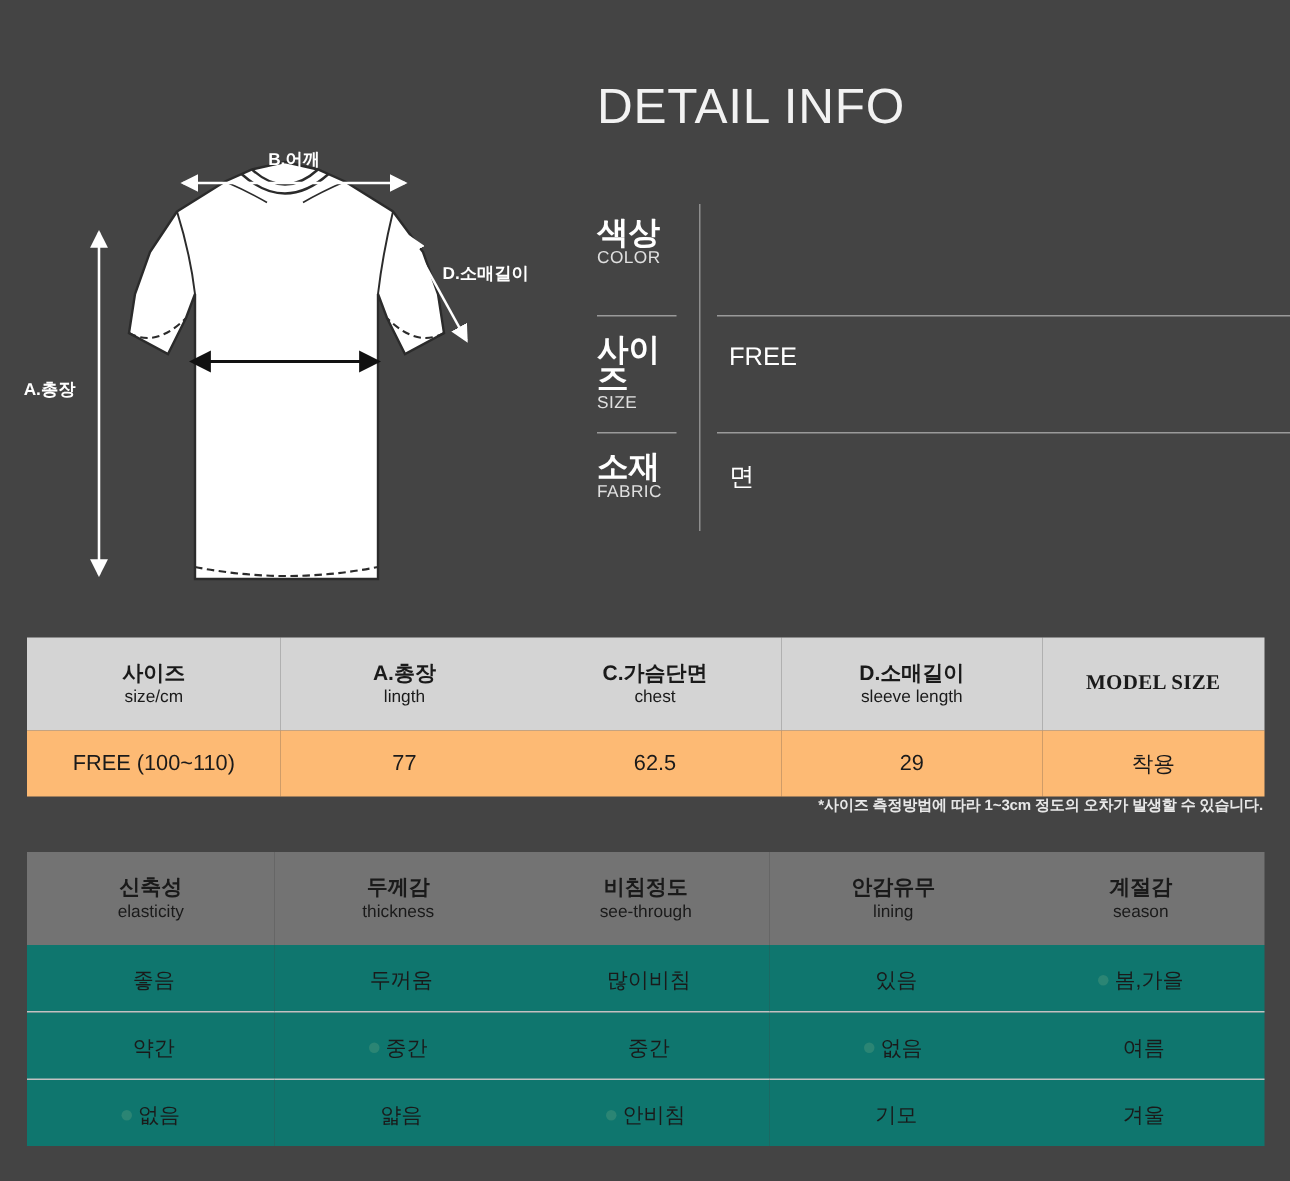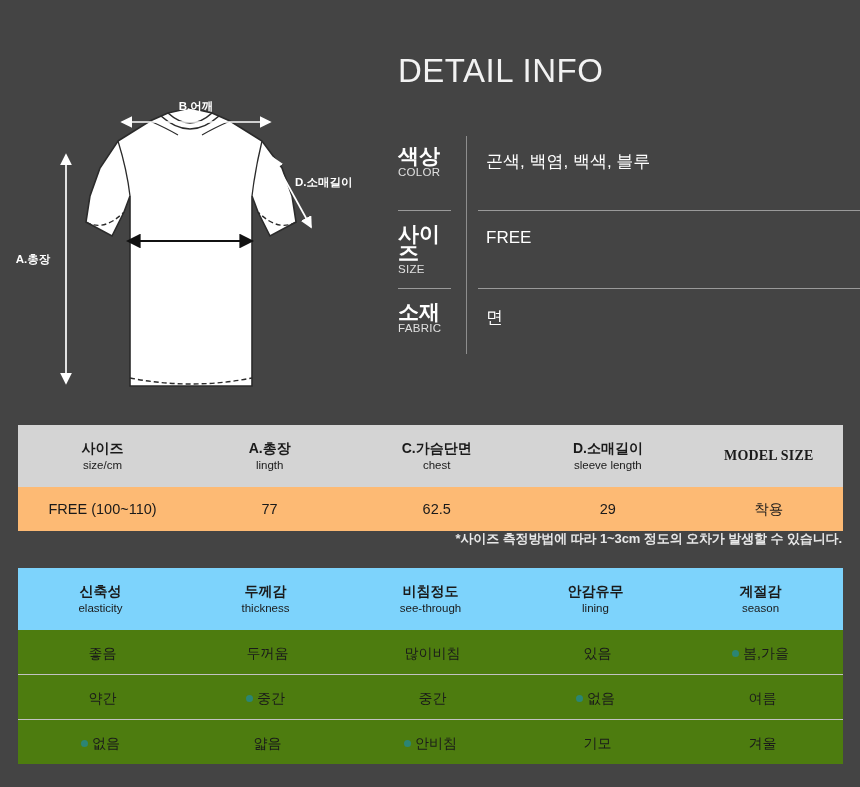--- a/index.html
+++ b/index.html
@@ -166,48 +166,48 @@
     text-align: center;
     vertical-align: middle;
     font-size: 14.5px;
     padding: 0;
   }
 
   .size-note {
     position: absolute;
     top: 530px;
     right: 18px;
-    font-size: 13px;
+    font-size: 10px;
     font-weight: bold;
     color: #e8e8e8;
     white-space: nowrap;
     letter-spacing: -0.1px;
   }
 
   
   .attr-table {
     position: absolute;
     left: 18px;
     top: 568px;
     width: 825px;
   }
   .attr-tbl {
     width: 100%;
     border-collapse: collapse;
     table-layout: fixed;
   }
   .attr-tbl th {
-    background: #7dd3fc;
+    background: #737373;
     color: #1a1a1a;
     height: 62px;
     padding: 0;
     vertical-align: middle;
   }
   .attr-tbl td {
-    background: #4d7c0f;
+    background: #0f766e;
     color: #1a1a1a;
     height: 44px;
     text-align: center;
     vertical-align: middle;
     font-size: 14px;
     padding: 0;
     border-top: 1px solid #c2c2c2;
   }
   .attr-tbl tr.first-data td {
     border-top: none;
@@ -289,21 +289,20 @@
     <div class="info-title">DETAIL INFO</div>
 
     <div class="info-rows">
       <div class="info-vline"></div>
 
       <div class="info-row">
         <div class="info-key">
           <span class="info-key-ko">색상</span>
           <span class="info-key-en">COLOR</span>
         </div>
-        <div class="info-val">곤색, 백염, 백색, 블루</div>
       </div>
 
       <div class="info-row">
         <div class="info-sep-left"></div>
         <div class="info-sep-right"></div>
         <div class="info-key">
           <span class="info-key-ko">사이즈</span>
           <span class="info-key-en">SIZE</span>
         </div>
         <div class="info-val">FREE</div>

